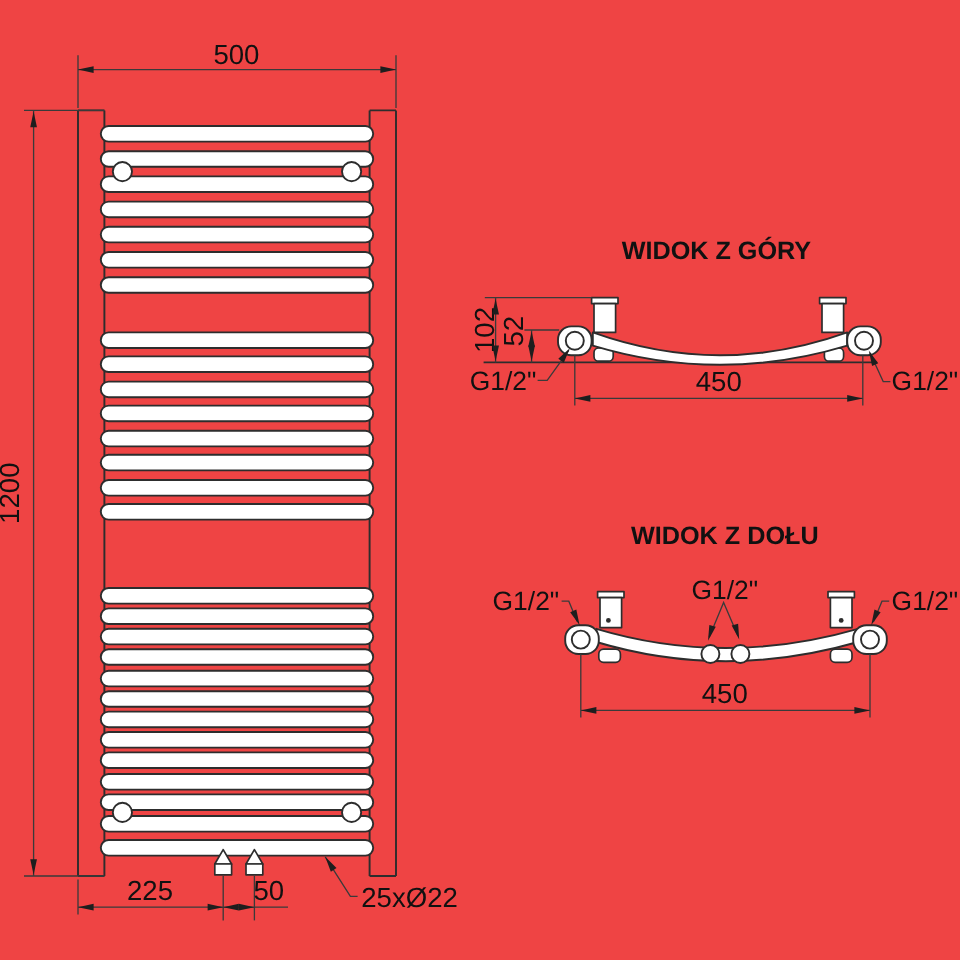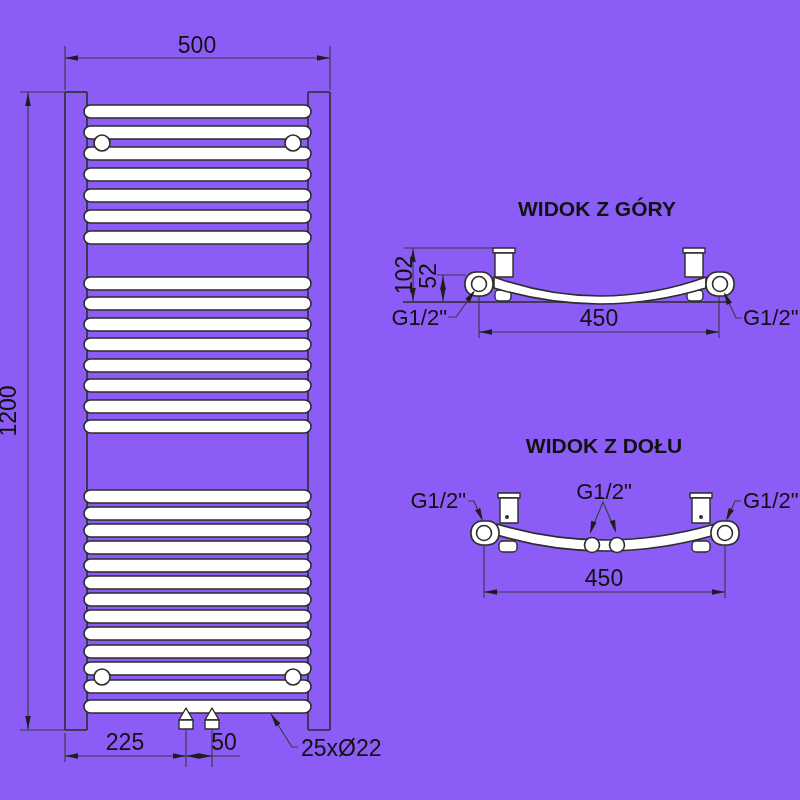--- a/index.html
+++ b/index.html
@@ -1,16 +1,16 @@
 <!DOCTYPE html>
 <html><head>
 <meta charset="utf-8">
 <style>
   html,body{margin:0;padding:0;background:#ffffff;}
-  #stage{position:relative;width:800px;height:800px;background:#8b5cf6;overflow:hidden;}
+  #stage{position:relative;width:800px;height:800px;background:#ef4444;overflow:hidden;}
   svg{display:block;}
   .obj{fill:#ffffff;stroke:#2d2d2d;stroke-width:1.6;stroke-linejoin:round;}
   .obj2{fill:#ffffff;stroke:#2d2d2d;stroke-width:1.4;stroke-linejoin:round;}
   .ln{fill:none;stroke:#2d2d2d;stroke-width:1.6;}
   .thin{fill:none;stroke:#3a3a3a;stroke-width:1.1;}
   .arrow{fill:#1e1e1e;stroke:none;}
   .dot{fill:#2d2d2d;stroke:none;}
   text{font-family:"Liberation Sans", sans-serif;fill:#111111;}
   .dim{font-size:23px;}
   .dimsm{font-size:22px;}

